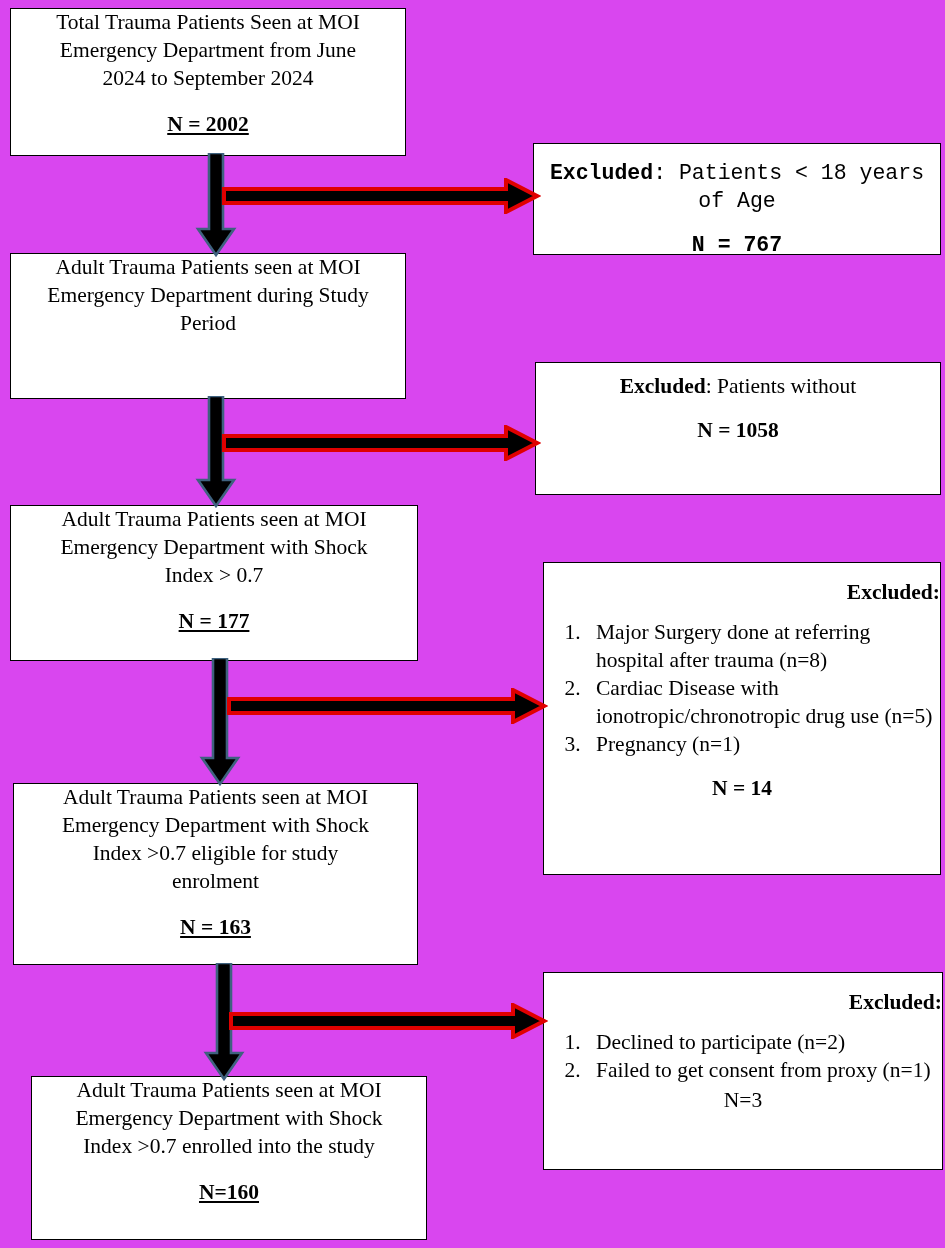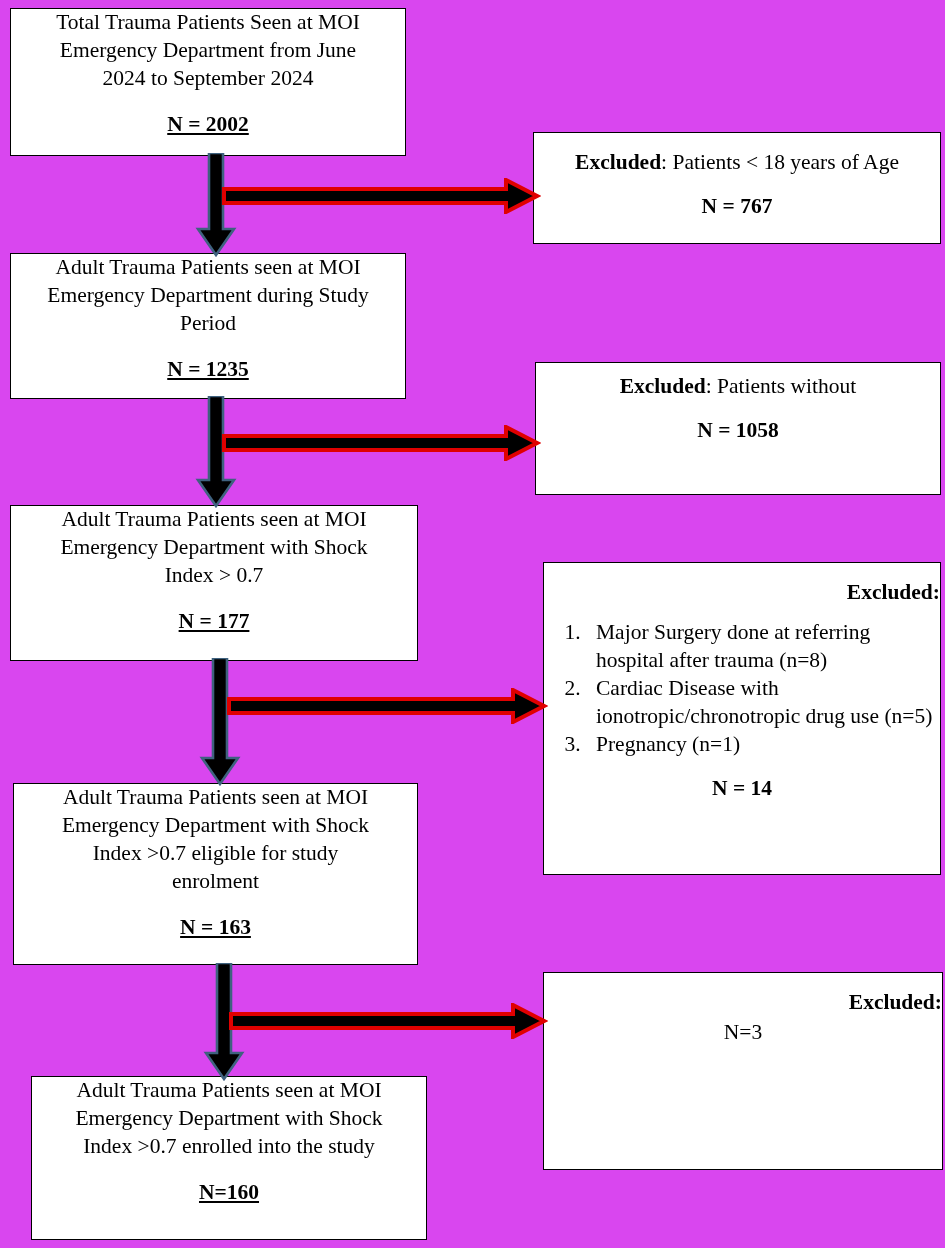--- a/index.html
+++ b/index.html
@@ -96,21 +96,20 @@
       <div>2024 to September 2024</div>
       <div class="n-line">N = 2002</div>
     </div>
   </div>
 
   <div class="node-box" style="left:10px; top:253px; width:396px; height:146px;">
     <div class="body-text pad-top-8">
       <div>Adult Trauma Patients seen at MOI</div>
       <div>Emergency Department during Study</div>
       <div>Period</div>
-      <div class="n-line">N = 1235</div>
     </div>
   </div>
 
   <div class="node-box" style="left:10px; top:505px; width:408px; height:156px;">
     <div class="body-text pad-top-14">
       <div>Adult Trauma Patients seen at MOI</div>
       <div>Emergency Department with Shock</div>
       <div>Index &gt; 0.7</div>
       <div class="n-line">N = 177</div>
     </div>
@@ -128,21 +127,21 @@
 
   <div class="node-box" style="left:31px; top:1076px; width:396px; height:164px;">
     <div class="body-text pad-top-14">
       <div>Adult Trauma Patients seen at MOI</div>
       <div>Emergency Department with Shock</div>
       <div>Index &gt;0.7 enrolled into the study</div>
       <div class="n-line">N=160</div>
     </div>
   </div>
 
-  <div class="excl-box" style="left:533px; top:132px; width:408px; height:112px;">
+  <div class="excl-box" style="left:533px; top:143px; width:408px; height:112px;font-family:Liberation Mono, monospace;">
     <div class="excl-inline-head pad-top-14">
       <b>Excluded</b><span>: Patients &lt; 18 years of Age</span>
     </div>
     <div class="excl-n">N = 767</div>
   </div>
 
   <div class="excl-box" style="left:535px; top:362px; width:406px; height:133px;">
     <div class="excl-inline-head pad-top-8">
       <b>Excluded</b><span>: Patients without</span>
     </div>
@@ -158,20 +157,24 @@
       <li>Cardiac Disease with ionotropic/chronotropic drug use (n=5)</li>
       <li>Pregnancy (n=1)</li>
     </ol>
     <div class="excl-n">N = 14</div>
   </div>
 
   <div class="excl-box" style="left:543px; top:972px; width:400px; height:198px;">
     <div class="excl-head pad-top-14">
       <span>Excluded</span><span class="colon">:</span>
     </div>
+    <ol class="excl-list">
+      <li>Declined to participate (n=2)</li>
+      <li>Failed to get consent from proxy (n=1)</li>
+    </ol>
     <div class="excl-n-regular">N=3</div>
   </div>
 
   <div class="v-arrow" style="left:192px; top:153px;">
     <svg width="48" height="104" viewBox="0 0 48 104">
       <polygon points="17,0 31,0 31,76 42,76 24,102 6,76 17,76" fill="#000000" stroke="#3f627f" stroke-width="2.6" stroke-linejoin="miter"></polygon>
     </svg>
   </div>
 
   <div class="v-arrow" style="left:192px; top:396px;">

